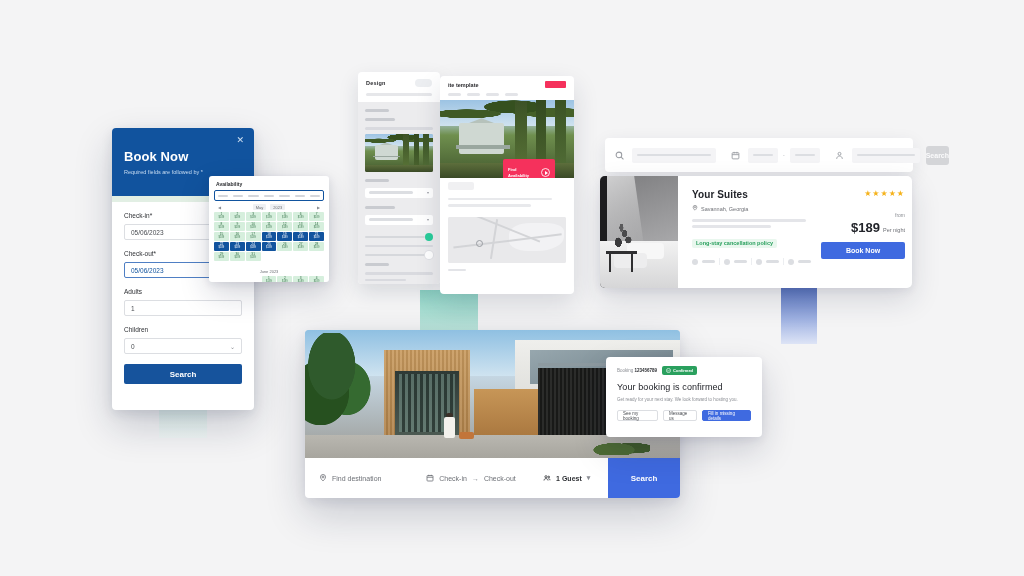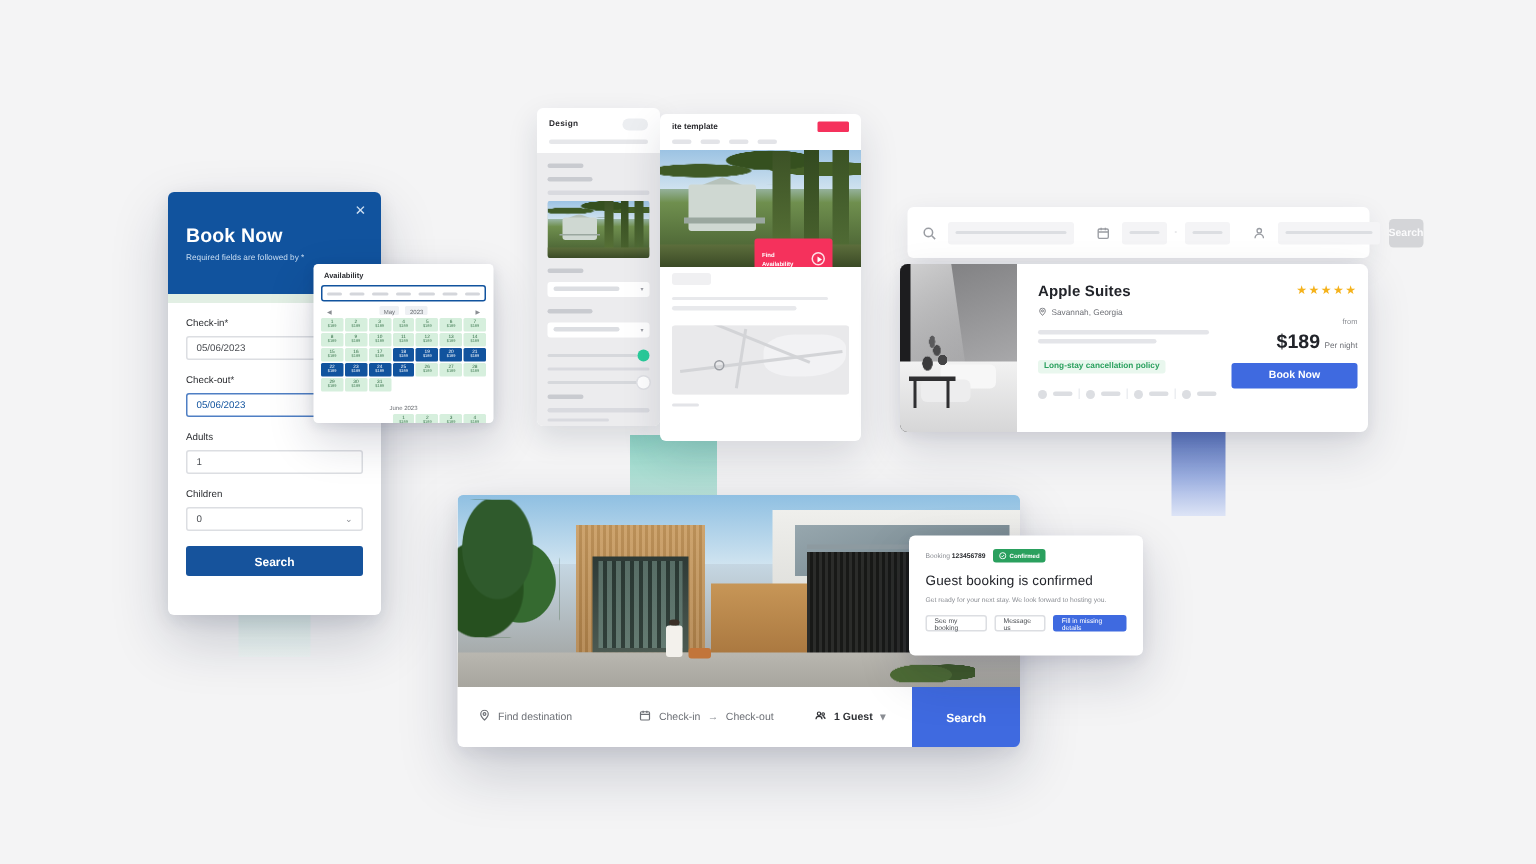--- a/index.html
+++ b/index.html
@@ -619,21 +619,21 @@
         <div class="bed"></div>
           <div class="pillow"></div>
           <div class="pillow2"></div>
         <div class="plant"></div>
           <div class="table"></div>
           <div class="leg1"></div>
           <div class="leg2"></div>
       </div>
     </div>
     <div class="ls-mid">
-      <div class="ls-name">Apple Suites</div>
+      <div class="ls-name">Your Suites</div>
       <div class="ls-loc">
         <span>
           <svg width="6" height="6" viewBox="0 0 16 16" fill="none" stroke="currentColor" stroke-width="1.6">
             <path d="M8 14s5-4.4 5-8A5 5 0 0 0 3 6c0 3.6 5 8 5 8z"></path>
               <circle cx="8" cy="6" r="1.8"></circle>
             </svg>
         </span>
         <span>Savannah, Georgia</span>
       </div>
       <div class="ls-lines">
@@ -734,21 +734,21 @@
       <span class="cf-badge">
         <span>
           <svg width="5" height="5" viewBox="0 0 16 16" fill="none" stroke="#fff" stroke-width="2">
             <circle cx="8" cy="8" r="6.6"></circle>
               <path d="M5 8.2l2.1 2.1L11 6.4"></path>
             </svg>
         </span>
         <span>Confirmed</span>
       </span>
     </div>
-    <div class="cf-title">Guest booking is confirmed</div>
+    <div class="cf-title">Your booking is confirmed</div>
     <div class="cf-sub">Get ready for your next stay. We look forward to hosting you.</div>
     <div class="cf-btns">
       <div class="cf-b">See my booking</div>
       <div class="cf-b">Message us</div>
       <div class="cf-b primary">Fill in missing details</div>
     </div>
   </div>
 
 </div>
 

